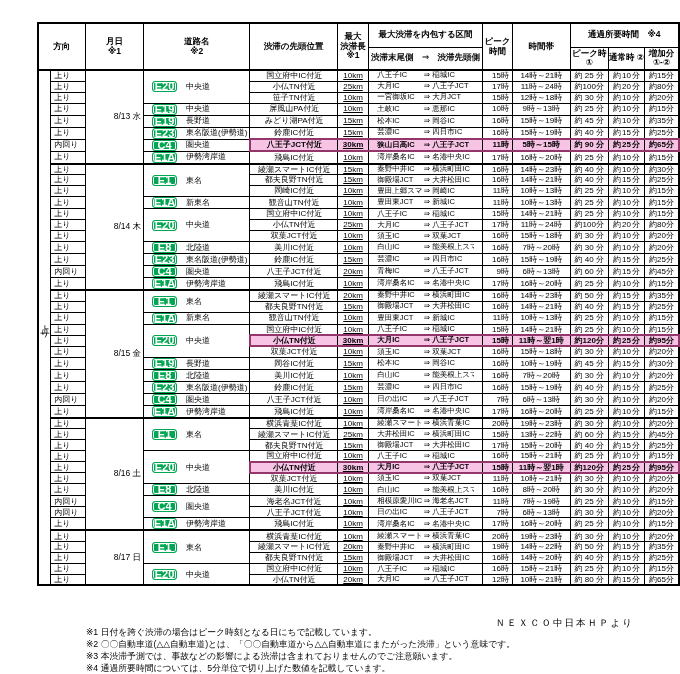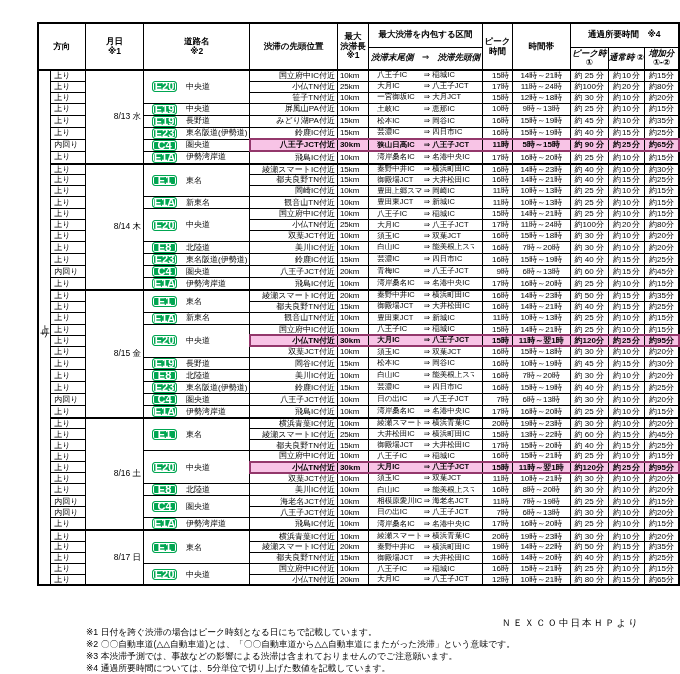--- a/index.html
+++ b/index.html
@@ -9,48 +9,48 @@
     -webkit-font-smoothing:antialiased;
   }
   .table-wrap{position:absolute;left:37px;top:22px;}
   table{border-collapse:collapse;table-layout:fixed;}
   th,td{border:1px solid #000;padding:0 2px;font-size:8px;line-height:1.15;
         overflow:hidden;white-space:nowrap;box-sizing:border-box;}
   table{border:2px solid #000;}
   thead th{font-size:8.5px;font-weight:bold;text-align:center;white-space:pre-line;
            vertical-align:middle;background:#fff;padding:1px 0;}
   thead tr.h1 th{height:24px;}
-  thead tr.h2 th{height:15px;font-style:italic;}
+  thead tr.h2 th{height:15px;}
   tbody td{height:11px;vertical-align:middle;}
   td.vlabel{writing-mode:vertical-rl;text-align:center;font-size:9.5px;
             letter-spacing:5px;padding:0;}
   td.dir{text-align:left;padding-left:3px;}
   td.date{text-align:center;font-size:8.5px;padding-left:28px;}
   td.road{text-align:left;padding-left:8px;}
   .badge{display:inline-block;min-width:23px;text-align:center;background:#00A651;
          color:#fff;font-weight:bold;font-size:11px;line-height:9px;border:1px solid #00A651;
          border-radius:3px;box-shadow:inset 0 0 0 1px #fff;vertical-align:middle;}
   .rname{margin-left:9px;vertical-align:middle;font-size:8px;}
-  td.head{text-align:right;padding-left:3px;}
-  td.len{text-align:left;padding-right:2px;}
+  td.head{text-align:center;padding-left:3px;}
+  td.len{text-align:center;padding-right:2px;text-decoration:underline;}
   td.sect{padding:0 8px;font-size:7.5px;}
   .sw{display:flex;align-items:center;width:100%;}
   .sw .from{flex:0 0 46%;overflow:hidden;}
   .sw .arw{flex:0 0 11%;text-align:center;}
   .sw .to{flex:1;overflow:hidden;}
   td.peak{text-align:right;padding-right:3px;}
   td.band{text-align:center;}
   td.tt{padding:0 4px;}
   .ttw{display:flex;justify-content:space-between;align-items:center;width:100%;}
   tr.secfirst td{border-top-width:2px;}
   tr.hl td.hl{background:#F8C4E6;font-weight:bold;
               border-top:2px solid #93376B;border-bottom:2px solid #93376B;}
   tr.hl td.hl.first{border-left:2px solid #93376B;}
   tr.hl td.hl.last{border-right:2px solid #93376B;}
-  .source-note{position:absolute;right:40px;top:617px;font-size:9.5px;letter-spacing:2px;}
+  .source-note{position:absolute;right:46px;top:617px;font-size:9.5px;letter-spacing:2px;}
   .footnotes{position:absolute;left:44px;top:627px;font-size:8.8px;line-height:1.35;}
   .footnotes div{white-space:nowrap;margin-left:42px;}
 </style>
 </head>
 <body>
 
 <div class="table-wrap">
   <table>
     <colgroup>
       <col style="width:13px">

